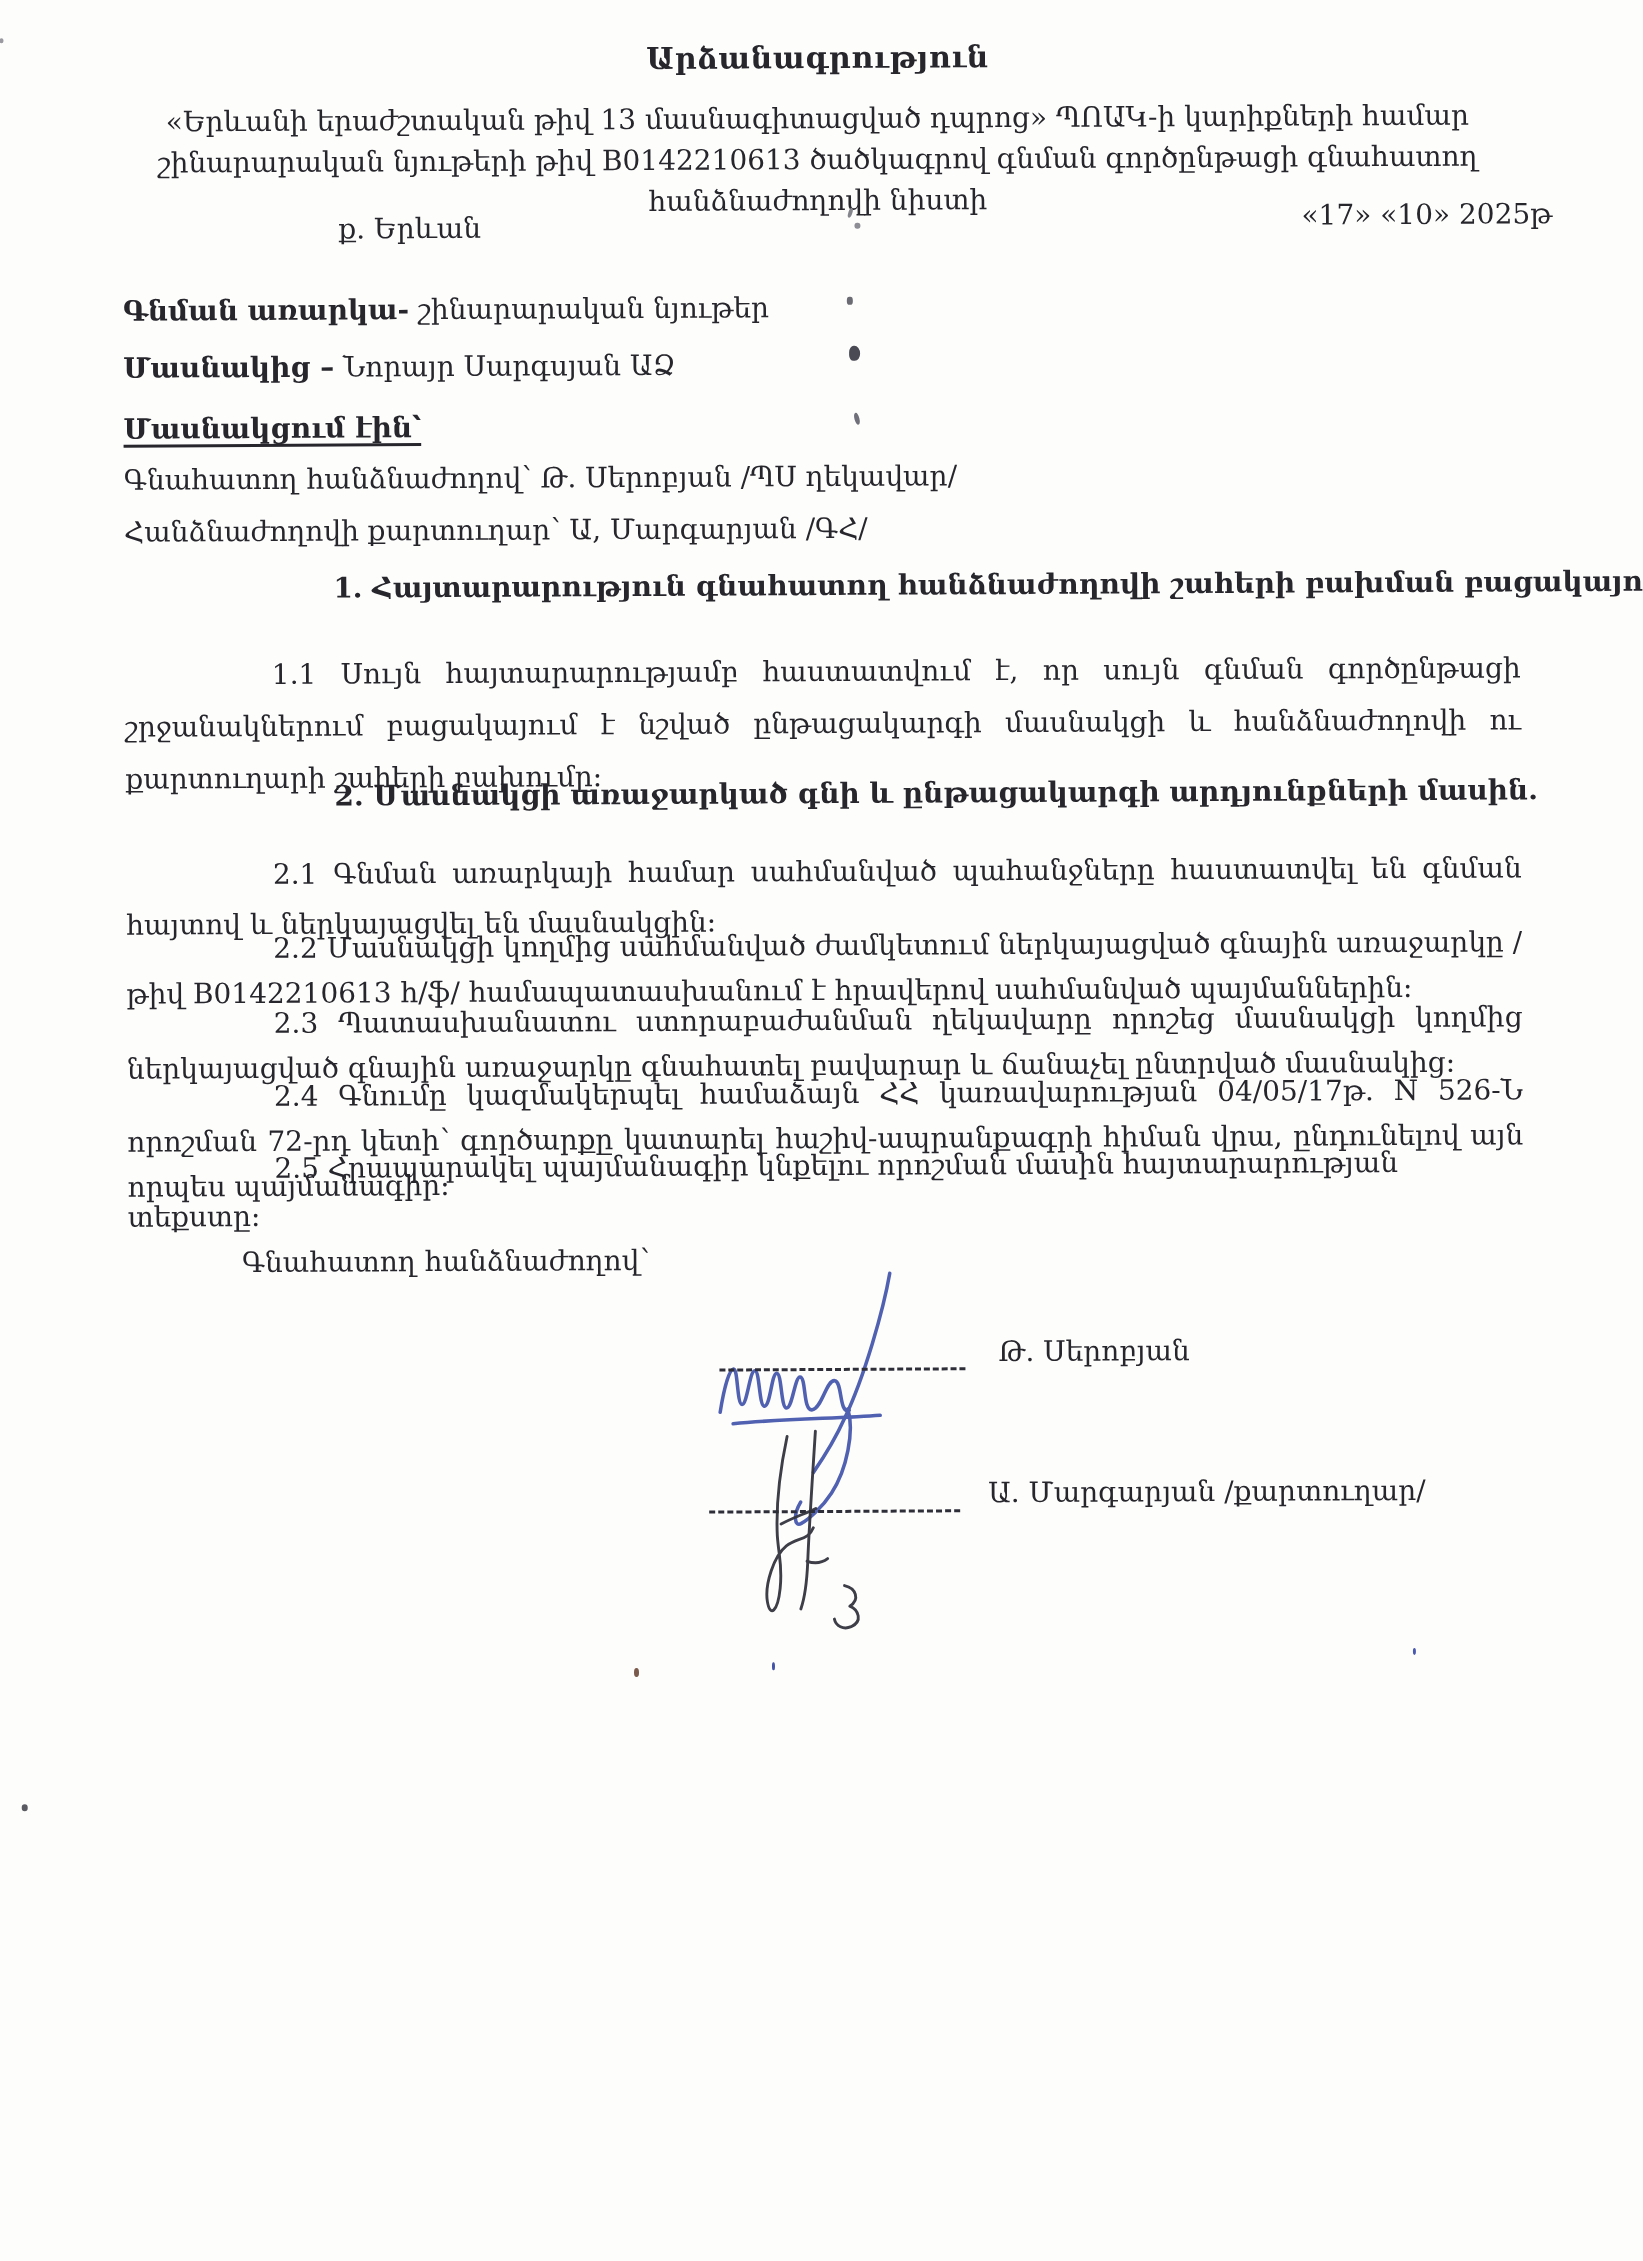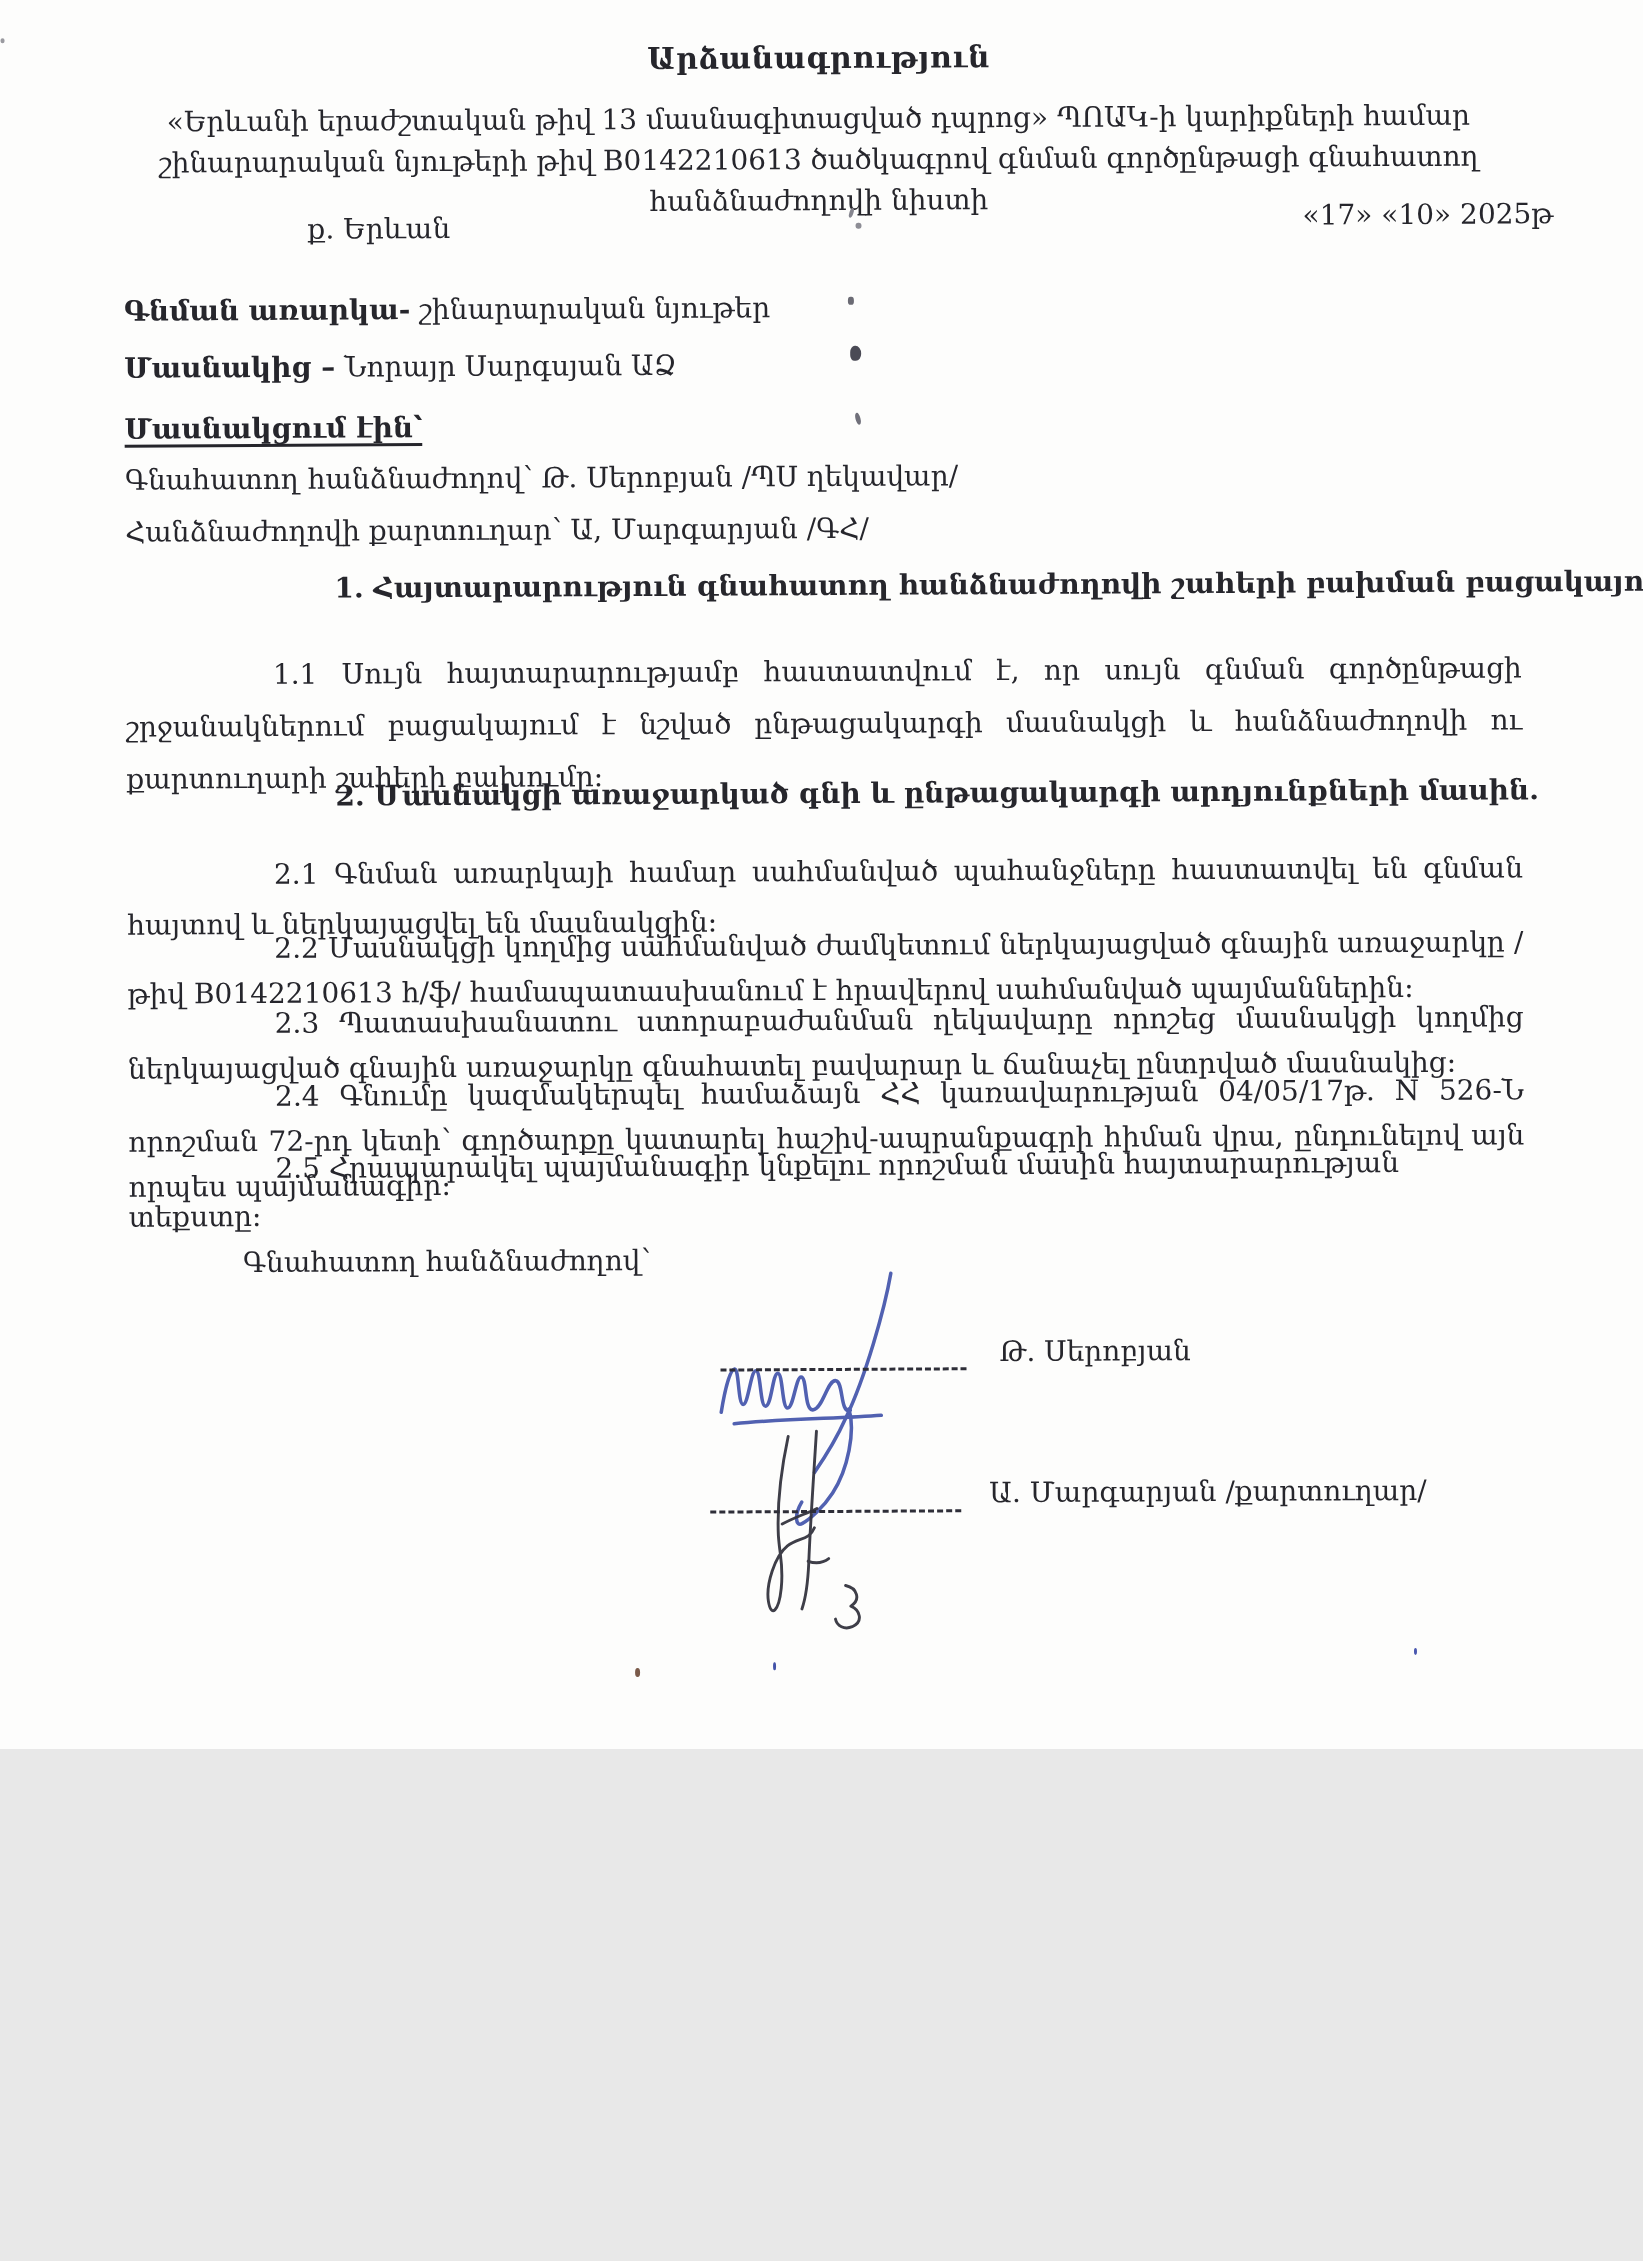--- a/index.html
+++ b/index.html
@@ -1,34 +1,34 @@
 <!DOCTYPE html>
 <html style="font-size:10.3px"><head>
 <meta charset="utf-8">
 <style>
   html,body{margin:0;padding:0;background:#e8e8e8;}
   .page{
     position:relative;
-    width:1644px;height:1749px;
+    width:1644px;height:2261px;
     background:#fdfdfc;
     overflow:hidden;
     font-family:"DejaVu Serif","DejaVu Sans",serif;
     color:#26262c;
   }
   .rot{position:absolute;inset:0;transform:rotate(-0.3deg);transform-origin:50% 40%;}
   .abs{position:absolute;}
   .title{
     left:0;right:0;top:40px;text-align:center;
     font-size:30px;font-weight:700;letter-spacing:0.6px;
   }
   .subtitle{
     left:122px;top:98px;width:1399px;text-align:center;
     font-size:28px;line-height:41px;
   }
-  .place{left:310px;top:210px;font-size:28px;}
+  .place{left:342px;top:210px;font-size:28px;}
   .date{left:1305px;top:201px;font-size:28px;white-space:nowrap;}
   .kv{left:126px;font-size:28px;white-space:nowrap;}
   .kv .lbl{font-weight:700;}
   .subject{top:291px;}
   .participant{top:348px;}
   .attendees-h{
     left:126px;top:409px;font-size:28px;font-weight:700;
     text-decoration:underline;text-decoration-thickness:2.6px;text-underline-offset:6.4px;
   }
   .attendee{left:126px;font-size:28px;white-space:nowrap;}

